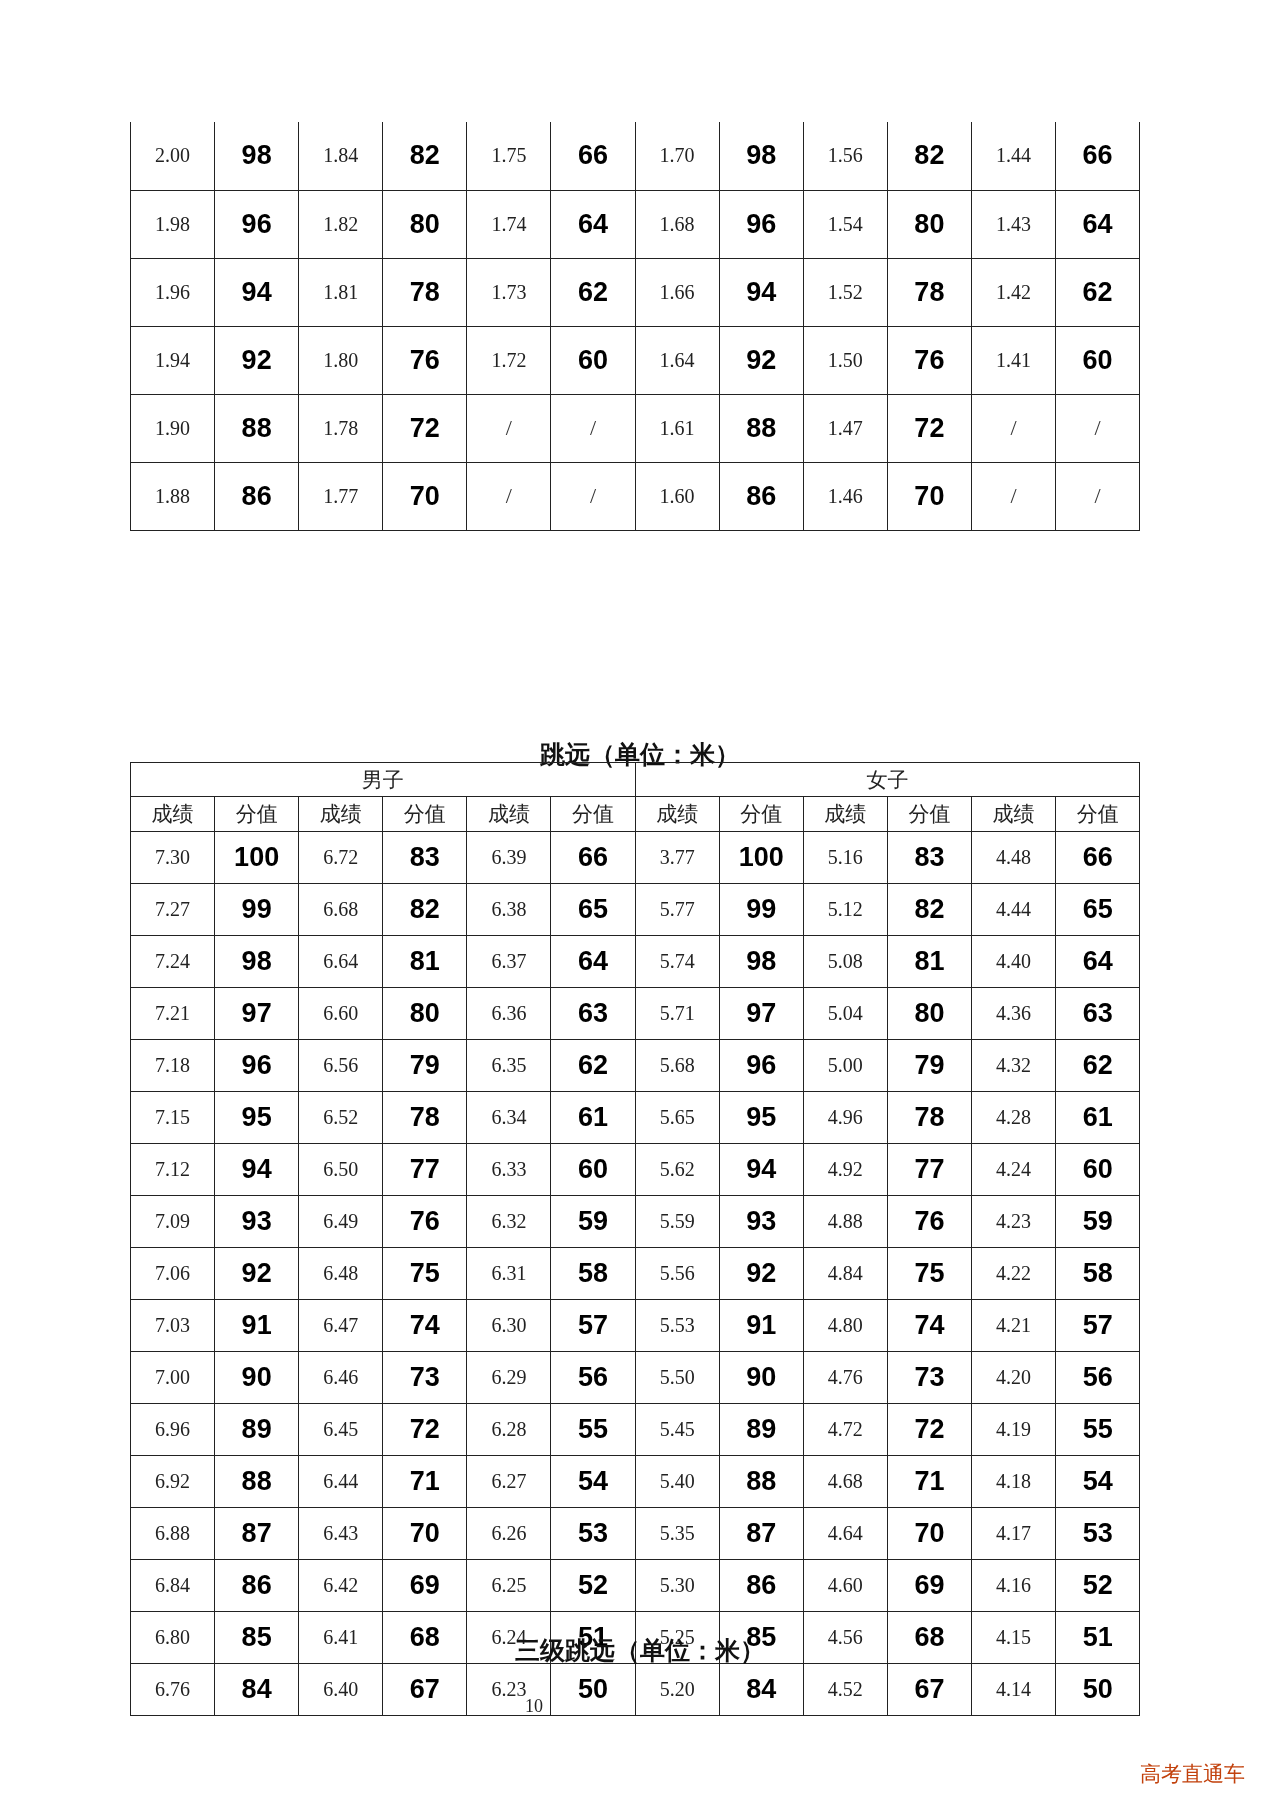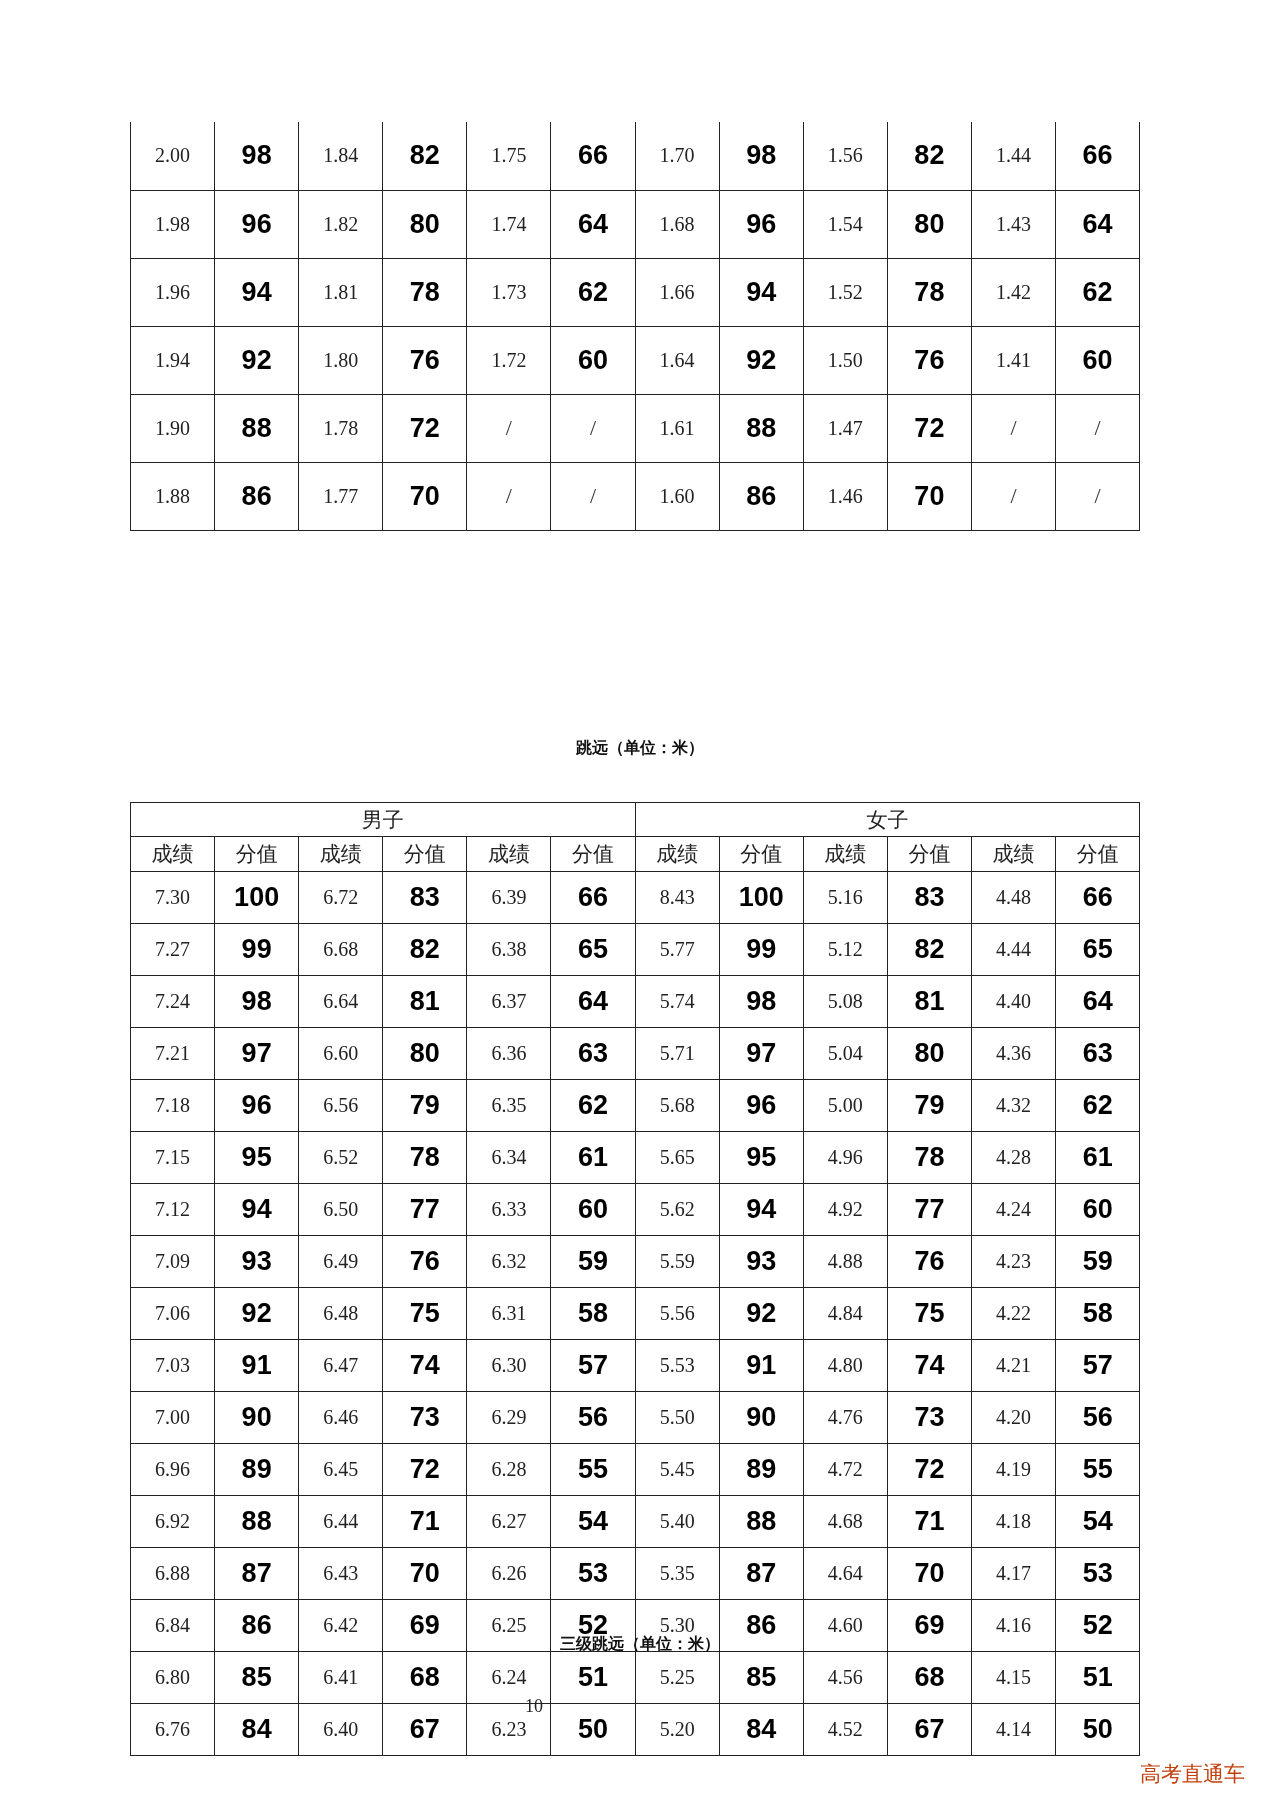--- a/index.html
+++ b/index.html
@@ -7,27 +7,27 @@
          font-family:"Liberation Serif","DejaVu Serif",serif; color:#111; }
   table { border-collapse:collapse; position:absolute; left:130px; table-layout:fixed; width:1010px; }
   td { border:1.5px solid #222; text-align:center; vertical-align:middle; padding:0; }
   col { width:84.1px; }
   .perf { font-family:"Liberation Serif",serif; font-size:20px; color:#222; }
   .score { font-family:"Liberation Sans","DejaVu Sans",sans-serif; font-size:27px; font-weight:bold; color:#000; }
   .slash { font-family:"Liberation Serif",serif; font-size:22px; color:#333; }
   #t1 { top:122px; }
   #t1 tr { height:68px; }
   #t1 tr:first-child td { border-top:none; }
-  #t2 { top:802px; }
+  #t2 { top:762px; }
   #t2 tr.grp { height:34px; }
   #t2 tr.hdr { height:35px;margin-top:11px; }
   #t2 tr.row { height:52px;padding-left:36px; }
   .grp td, .hdr td { font-family:"DejaVu Sans",sans-serif; font-size:21px; color:#222; font-weight:normal; }
   .title { position:absolute; left:0; width:1280px; text-align:center;
-           font-family:"DejaVu Sans",sans-serif; font-weight:bold; font-size:16px; color:#111; }
+           font-family:"DejaVu Sans",sans-serif; font-weight:bold; font-size:25px; color:#111; }
   #pagenum { position:absolute; top:1696px; left:0; width:1068px; text-align:center; font-size:18px; color:#222; }
   #watermark { position:absolute; top:1760px; left:1140px; font-family:"DejaVu Sans",sans-serif; font-size:21px; color:#c2410c; }
 </style>
 </head>
 <body>
 
 <table id="t1">
   <colgroup>
       <col>
       <col>
@@ -168,21 +168,21 @@
       </tr>
   </tbody>
   <tbody id="t2-body">
       <tr class="row">
         <td class="perf">7.30</td>
         <td class="score">100</td>
         <td class="perf">6.72</td>
         <td class="score">83</td>
         <td class="perf">6.39</td>
         <td class="score">66</td>
-        <td class="perf">8.43</td>
+        <td class="perf">3.77</td>
         <td class="score">100</td>
         <td class="perf">5.16</td>
         <td class="score">83</td>
         <td class="perf">4.48</td>
         <td class="score">66</td>
       </tr>
       <tr class="row">
         <td class="perf">7.27</td>
         <td class="score">99</td>
         <td class="perf">6.68</td>

